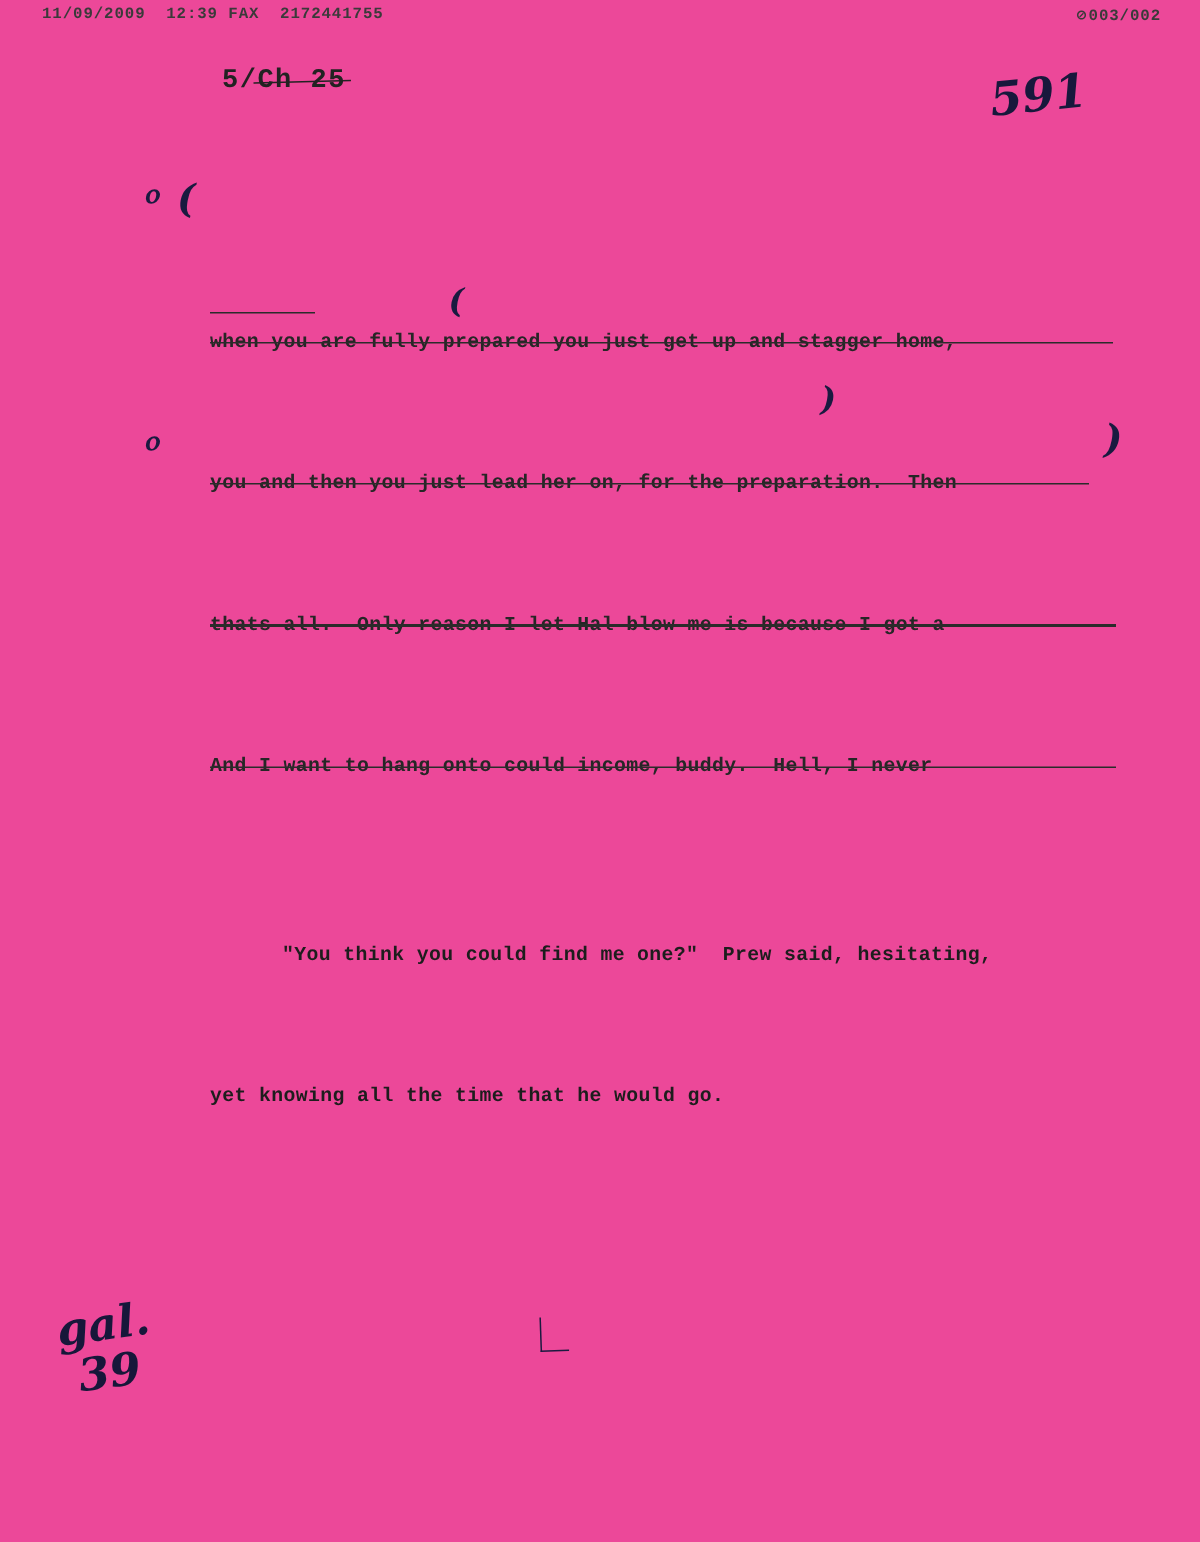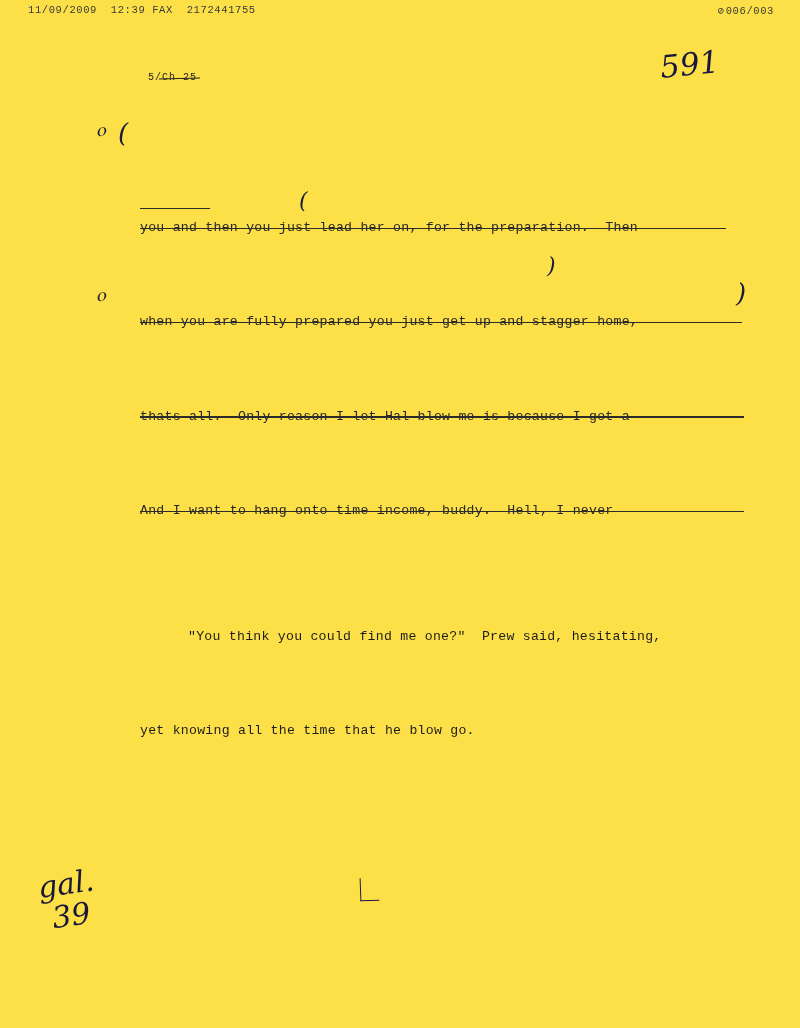--- a/index.html
+++ b/index.html
@@ -12,21 +12,22 @@
     height: 1028px;
     position: relative;
     overflow: hidden;
     font-family: "Liberation Mono", monospace;
     color: #1a1a1a;
   }
 
   .page {
     position: absolute;
     inset: 0;
-    background: #fde047;
+    background: #ec4899;
+    font-weight: bold;
   }
 
   
   .fax-header {
     position: absolute;
     top: 4px;
     left: 0;
     width: 800px;
     height: 18px;
     font-family: "Liberation Mono", monospace;
@@ -54,23 +55,23 @@
   
   .hand {
     font-family: "DejaVu Serif", serif;
     color: #15163a;
     font-style: italic;
   }
 
   .galley-label {
     position: absolute;
     left: 148px;
-    top: 72px;
-    font-family: "Liberation Mono", monospace;
-    font-size: 10px;
+    top: 44px;
+    font-family: "Liberation Mono", monospace;
+    font-size: 18px;
     letter-spacing: 1px;
     color: #222;
   }
   .galley-label .strike {
     position: relative;
   }
   .galley-label .strike::after {
     content: "";
     position: absolute;
     left: -3px;
@@ -207,21 +208,21 @@
     background: #2b2b2b;
   }
 </style>
 </head>
 <body>
 
 <div class="page">
 
   <div class="fax-header">
     <span class="fax-left">11/09/2009  12:39 FAX  2172441755</span>
-    <span class="fax-right"><span class="circ">⊘</span><span>006/003</span></span>
+    <span class="fax-right"><span class="circ">⊘</span><span>003/002</span></span>
   </div>
 
   <div class="galley-label"><span>5/</span><span class="strike">Ch 25</span></div>
 
   <div class="page-number-hand hand">591</div>
 
   <div class="margin-mark mark-1 hand">ⲟ</div>
   <div class="margin-mark mark-2 hand">ⲟ</div>
 
   <div class="big-paren paren-open hand">(</div>
@@ -234,27 +235,27 @@
 
   <div class="insert-mark"></div>
 
   <div class="gal39 hand">
     <span>gal.</span>
     <span class="l2">39</span>
   </div>
 
   <div class="body-text">
 
+    <span class="line struck s2">when you are fully prepared you just get up and stagger home,</span>
     <span class="line struck s1">you and then you just lead her on, for the preparation.  Then</span>
-    <span class="line struck s2">when you are fully prepared you just get up and stagger home,</span>
     <span class="line struck s3"><span>thats all.  Only reason I let Hal blow me is because I got a</span><i class="tail-rule"></i></span>
-    <span class="line struck s5">And I want to hang onto time income, buddy.  Hell, I never</span>
+    <span class="line struck s5">And I want to hang onto could income, buddy.  Hell, I never</span>
 
     <span class="line indent">"You think you could find me one?"  Prew said, hesitating,</span>
-    <span class="line">yet knowing all the time that he blow go.</span>
+    <span class="line">yet knowing all the time that he would go.</span>
 
     
     
 
     
     
     
     
     
 

